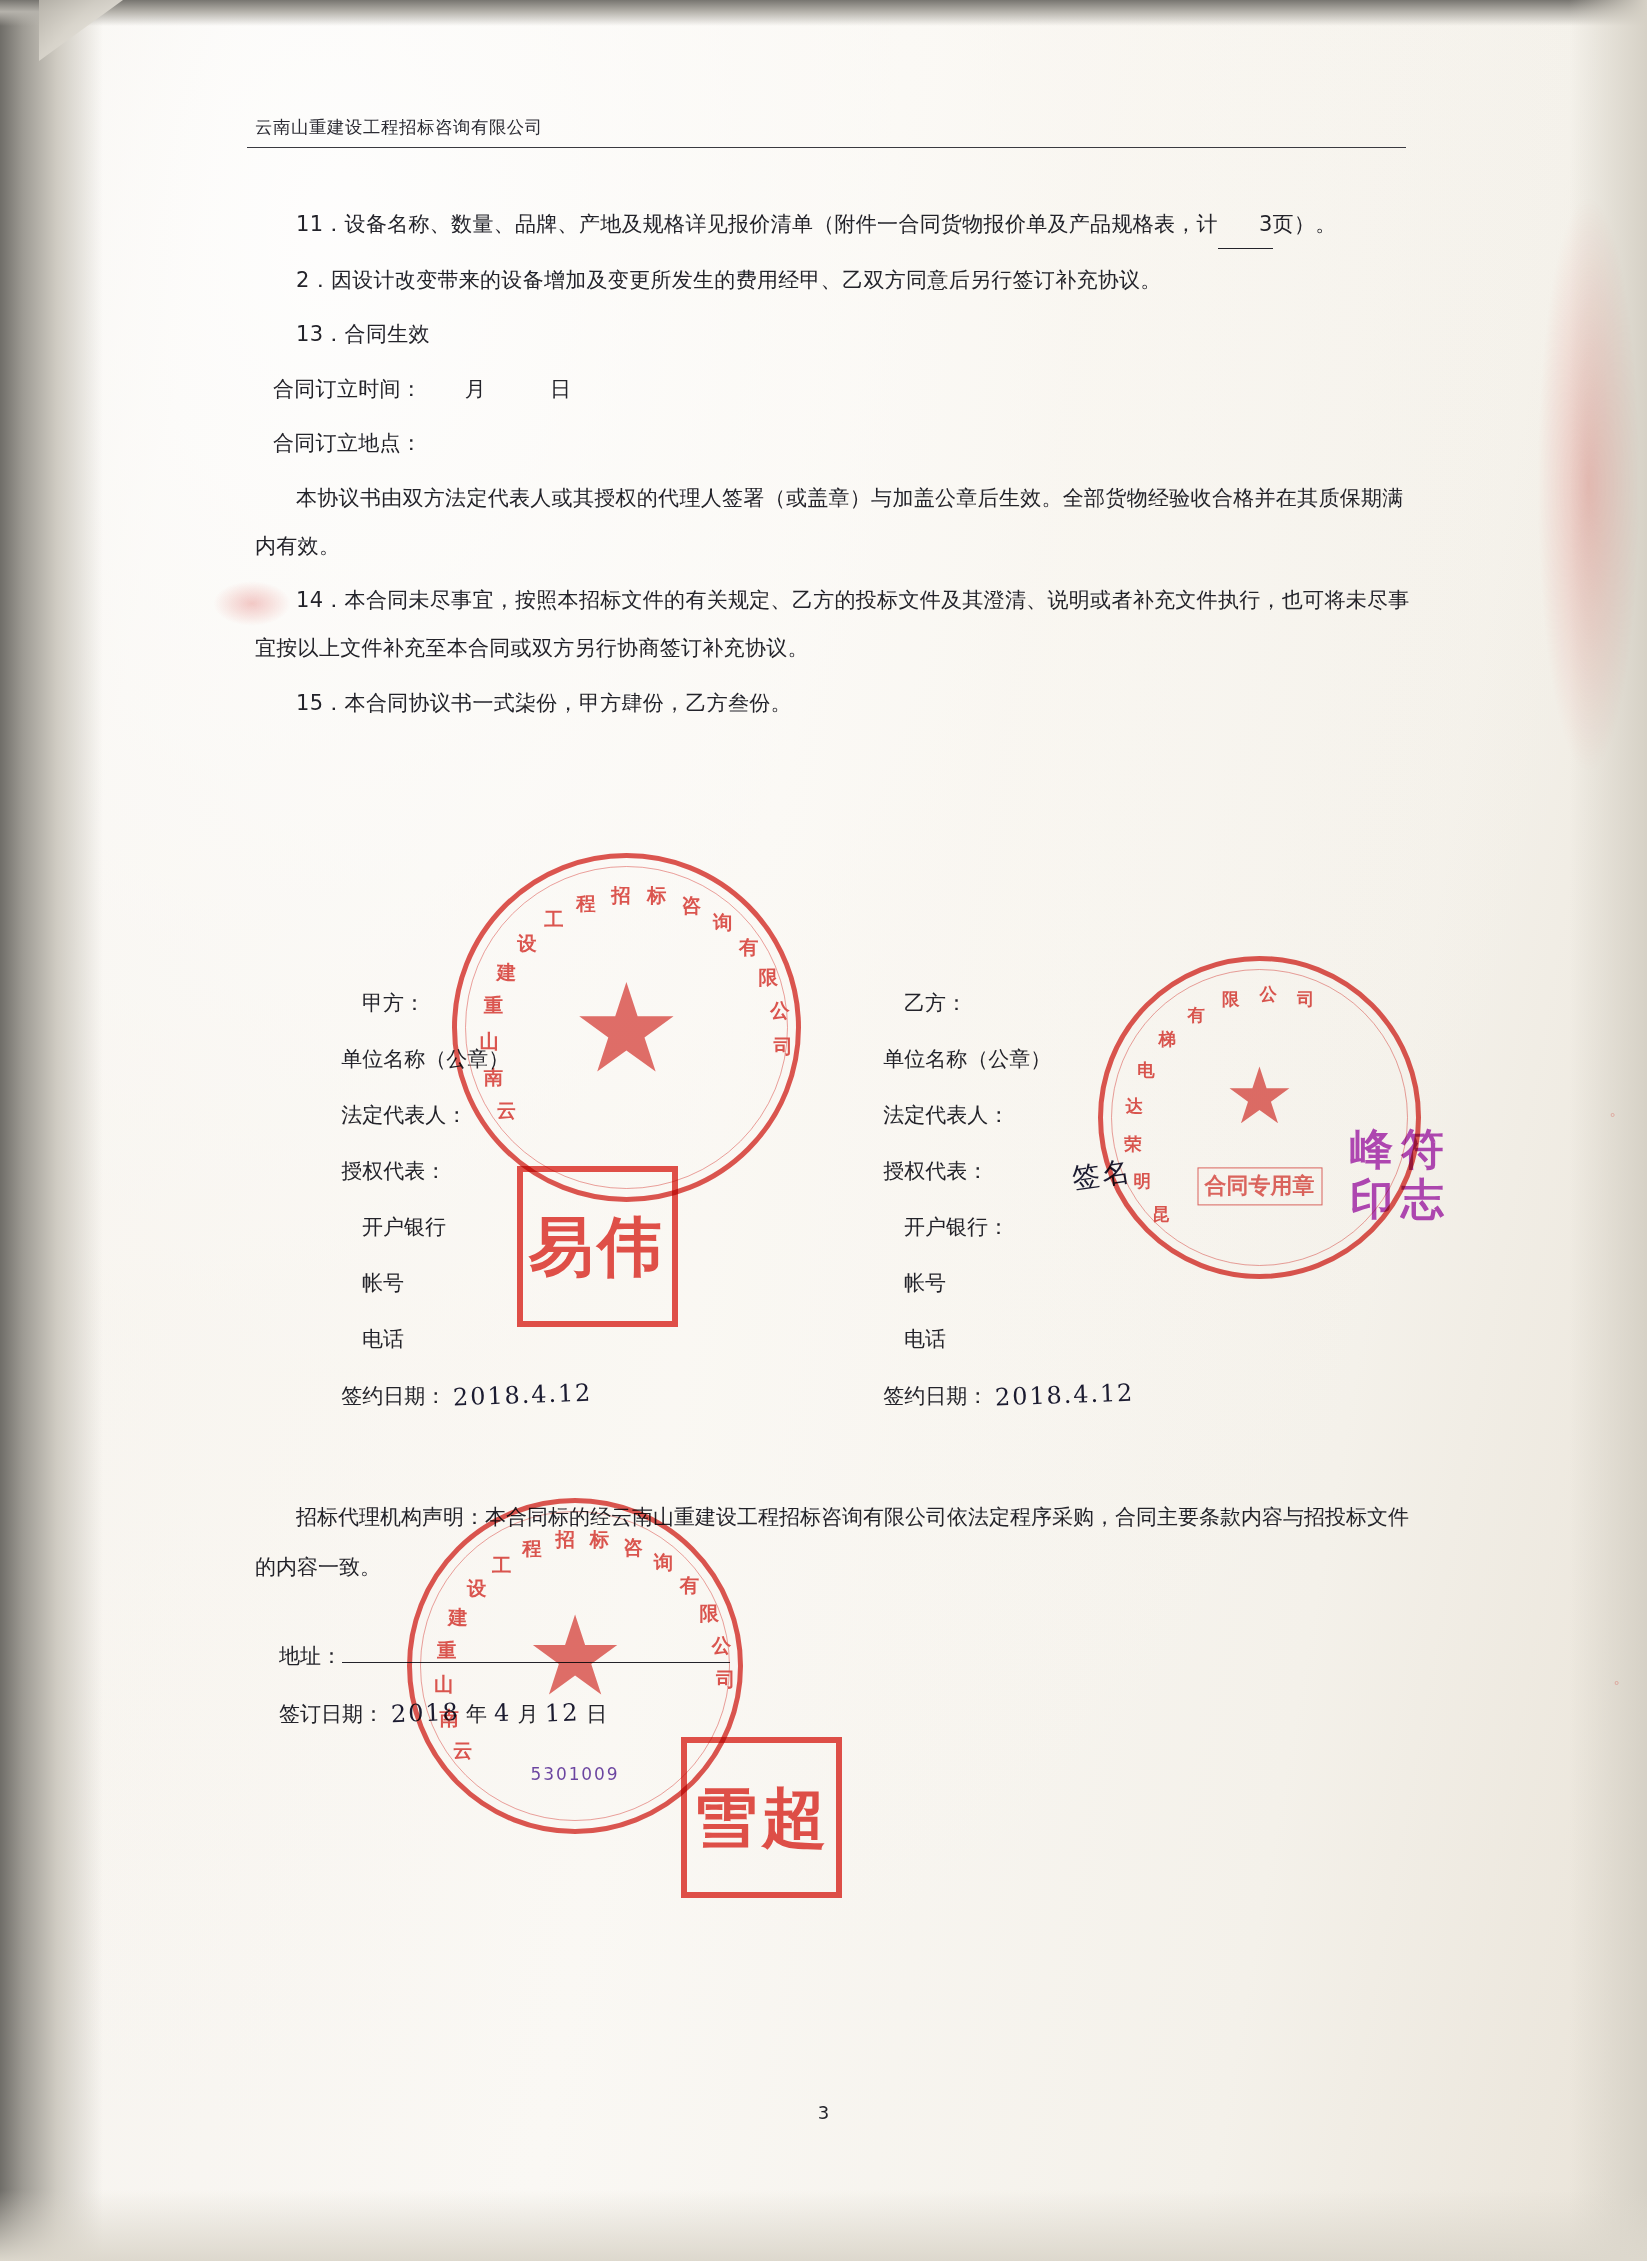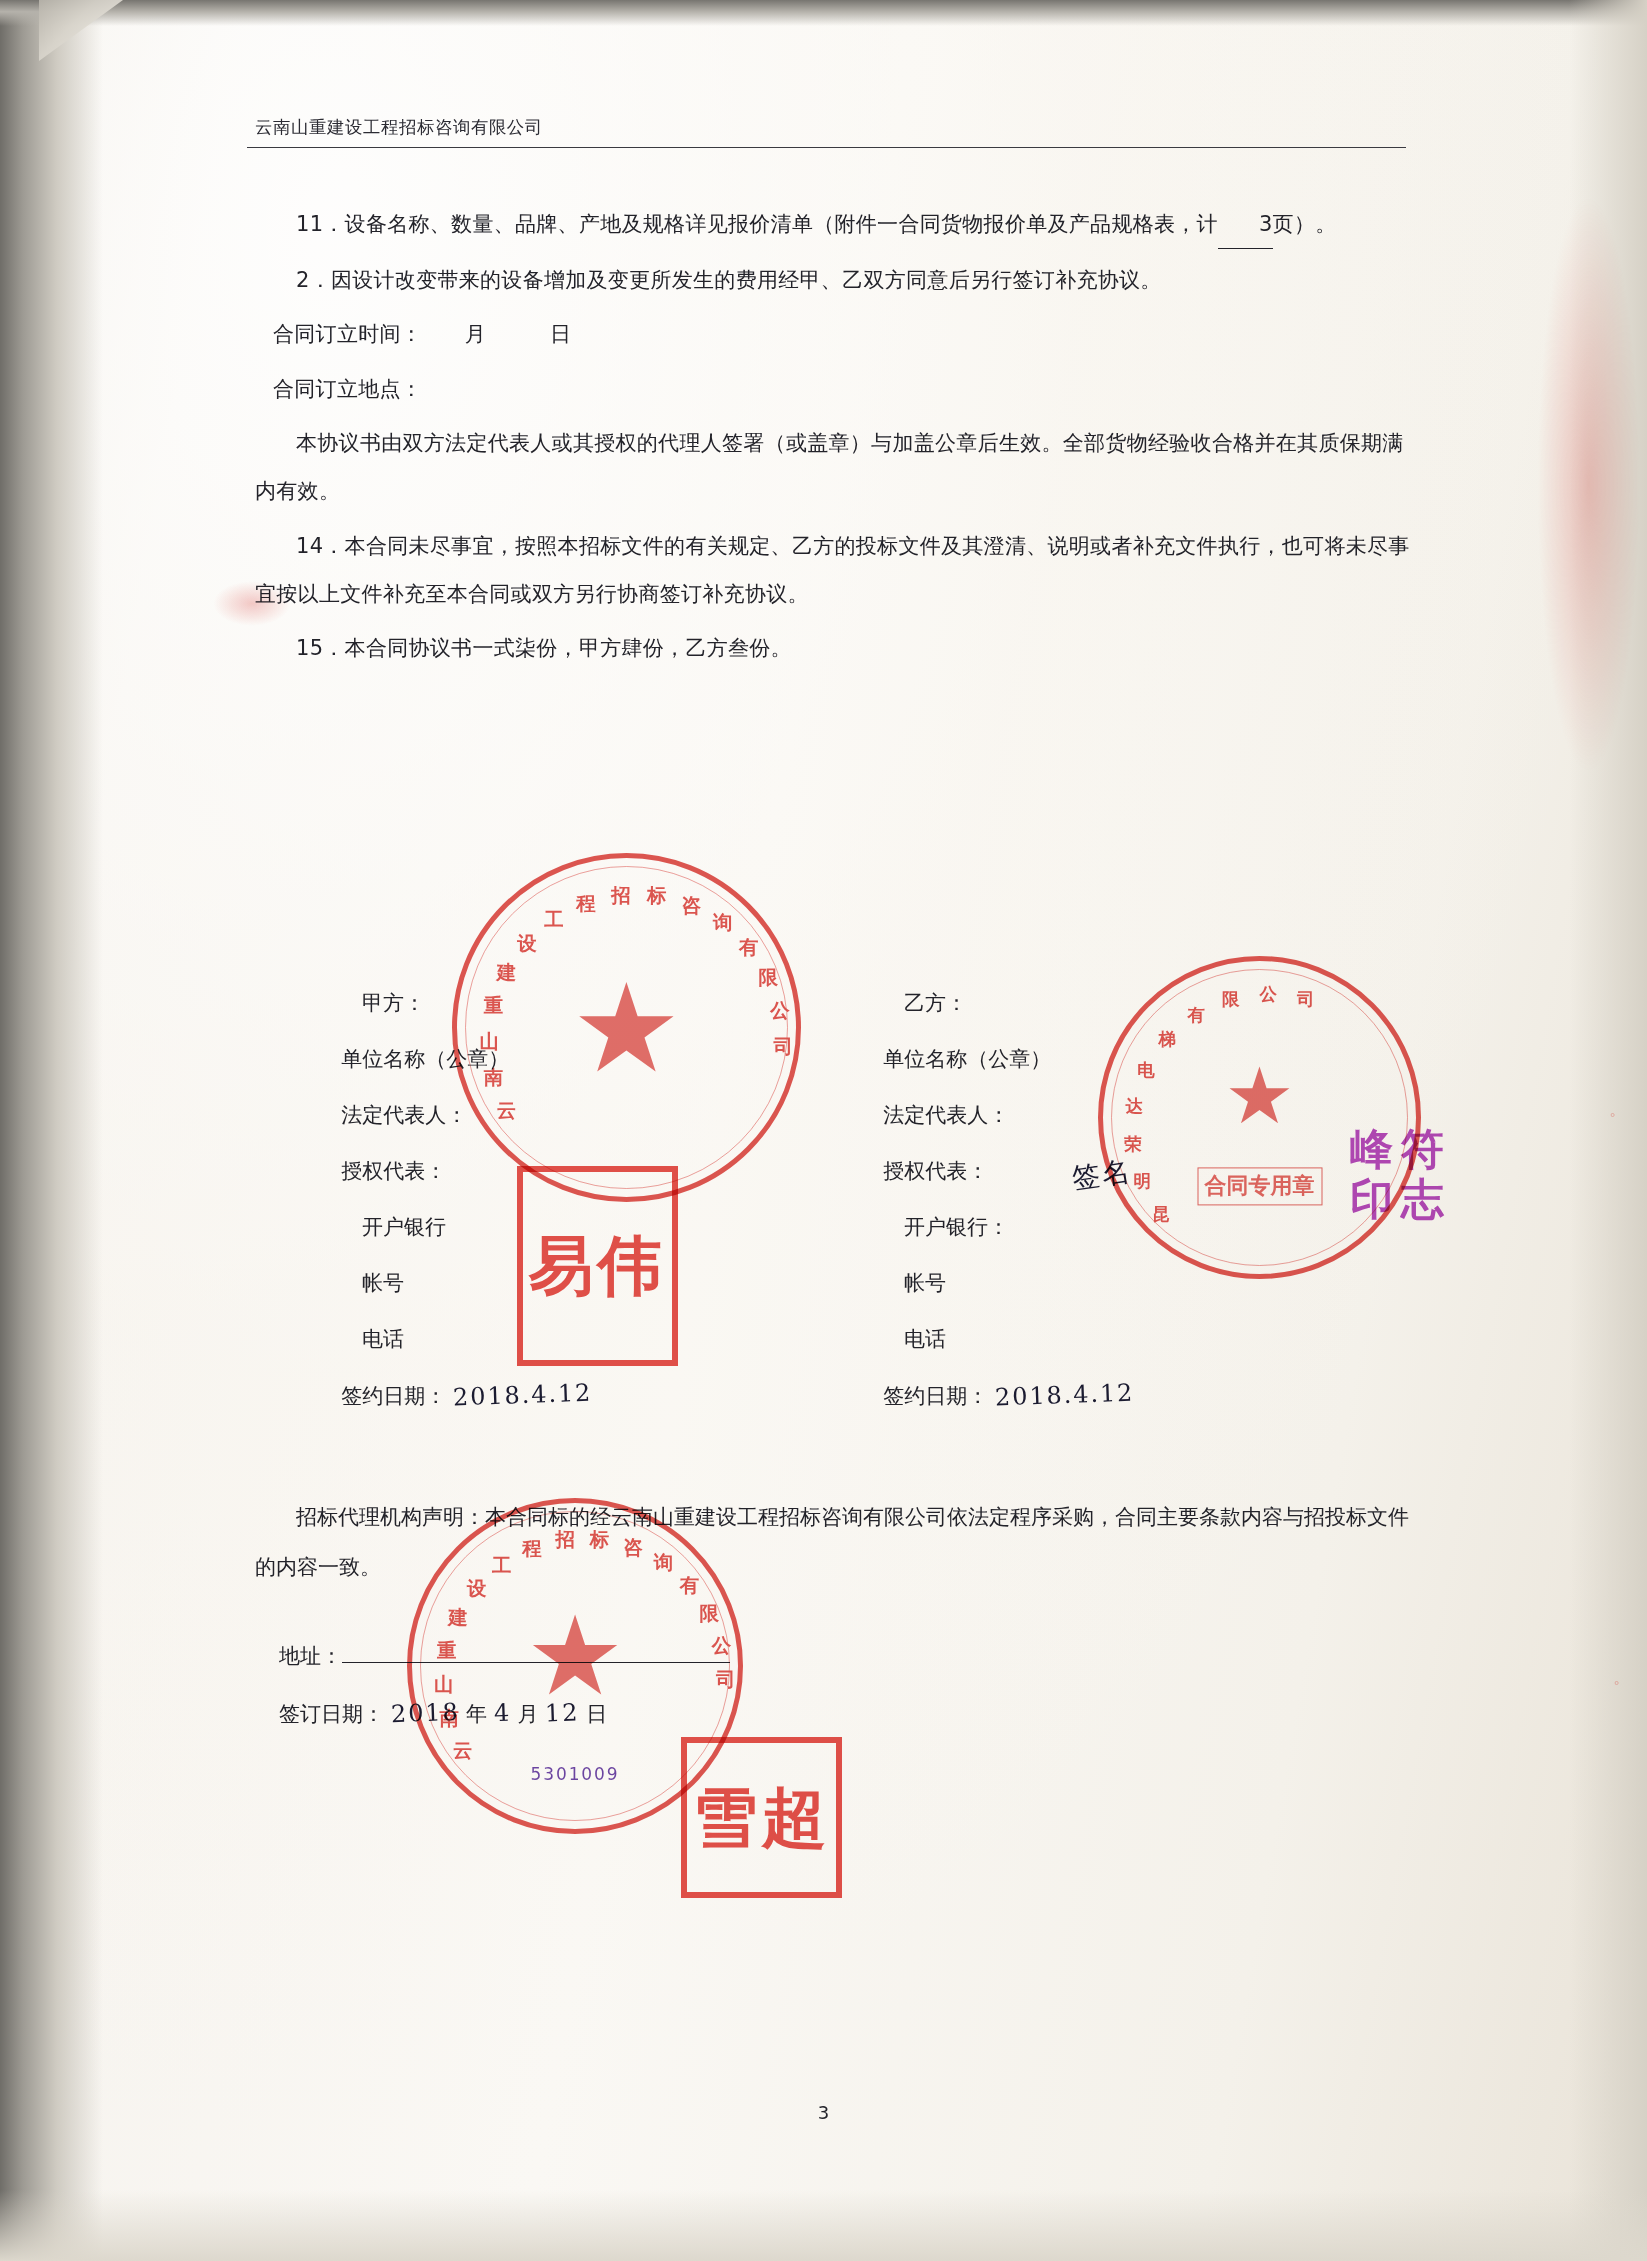--- a/index.html
+++ b/index.html
@@ -252,20 +252,21 @@
   <div class="content">
 
     <div class="header">云南山重建设工程招标咨询有限公司</div>
     <div class="header-rule"></div>
 
     <div class="body-text">
       <p class="p indent">
         <span>11．设备名称、数量、品牌、产地及规格详见报价清单（附件一合同货物报价单及产品规格表，计</span><span class="u-num">3</span><span>页）。</span>
       </p>
       <p class="p indent">2．因设计改变带来的设备增加及变更所发生的费用经甲、乙双方同意后另行签订补充协议。</p>
+      <p class="p indent">13．合同生效</p>
       <p class="p" style="text-indent:18px">合同订立时间：　　月　　　日</p>
       <p class="p" style="text-indent:18px">合同订立地点：</p>
       <p class="p indent">本协议书由双方法定代表人或其授权的代理人签署（或盖章）与加盖公章后生效。全部货物经验收合格并在其质保期满内有效。</p>
       <p class="p indent">14．本合同未尽事宜，按照本招标文件的有关规定、乙方的投标文件及其澄清、说明或者补充文件执行，也可将未尽事宜按以上文件补充至本合同或双方另行协商签订补充协议。</p>
       <p class="p indent">15．本合同协议书一式柒份，甲方肆份，乙方叁份。</p>
     </div>
 
     <div class="sig-block sig-left">
       <div class="sig-line">甲方：</div>
       <div class="sig-line" style="margin-left:-20.7px">单位名称（公章）</div>
@@ -351,21 +352,21 @@
         <span style="transform:rotate(-64deg) translate(0,-136px) rotate(64deg)">电</span>
         <span style="transform:rotate(-48deg) translate(0,-136px) rotate(48deg)">梯</span>
         <span style="transform:rotate(-32deg) translate(0,-136px) rotate(32deg)">有</span>
         <span style="transform:rotate(-16deg) translate(0,-136px) rotate(16deg)">限</span>
         <span style="transform:rotate(0deg) translate(0,-136px) rotate(0deg)">公</span>
         <span style="transform:rotate(16deg) translate(0,-136px) rotate(-16deg)">司</span>
       </div>
       <div class="stamp-center-text" style="top:72%">合同专用章</div>
     </div>
 
-    <div class="stamp square-stamp" style="left:517px; top:1166px; width:161px; height:200px; font-size:65px;">易伟</div>
+    <div class="stamp square-stamp" style="left:517px; top:1166px; width:161px; height:161px; font-size:65px;">易伟</div>
 
     <div class="rotated-stamp-text" style="left:1350px; top:1124px; font-size:43px; line-height:50px; letter-spacing:7.8px; width:129px;">峰符<br>印志</div>
 
     <div class="stamp round-stamp" style="left:407px; top:1498px; width:336px; height:336px;">
       <div class="inner-ring"></div>
       <div class="star" style="left:50%; top:47%; font-size:110px;">★</div>
       <div class="arc-text">
         <span style="transform:rotate(-120deg) translate(0,-141px) rotate(120deg)">云</span>
         <span style="transform:rotate(-106deg) translate(0,-141px) rotate(106deg)">南</span>
         <span style="transform:rotate(-92deg) translate(0,-141px) rotate(92deg)">山</span>

